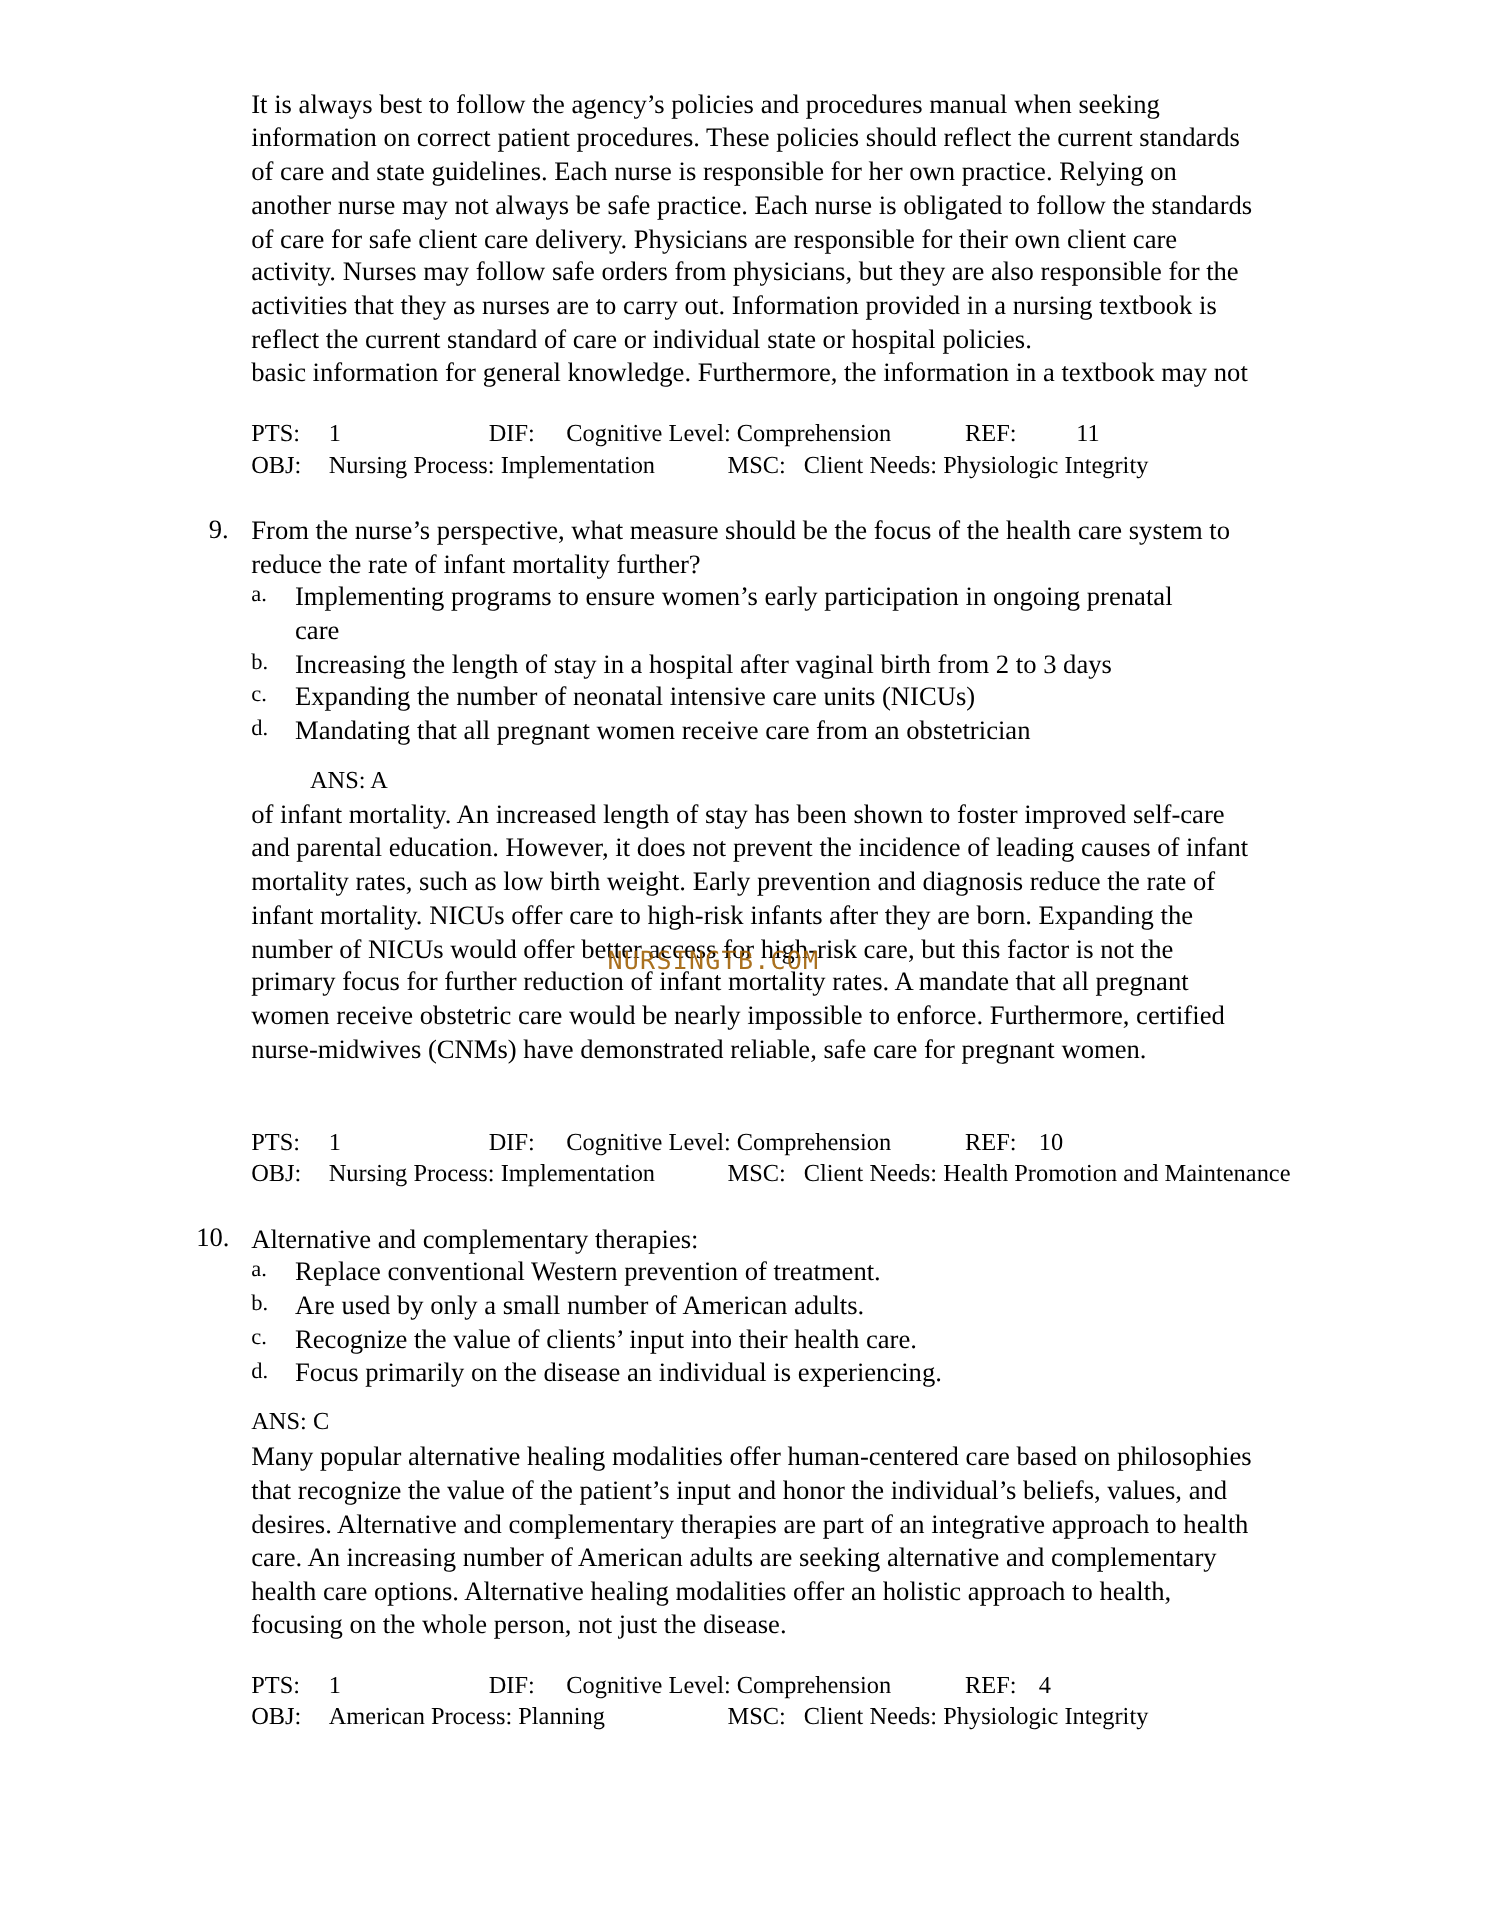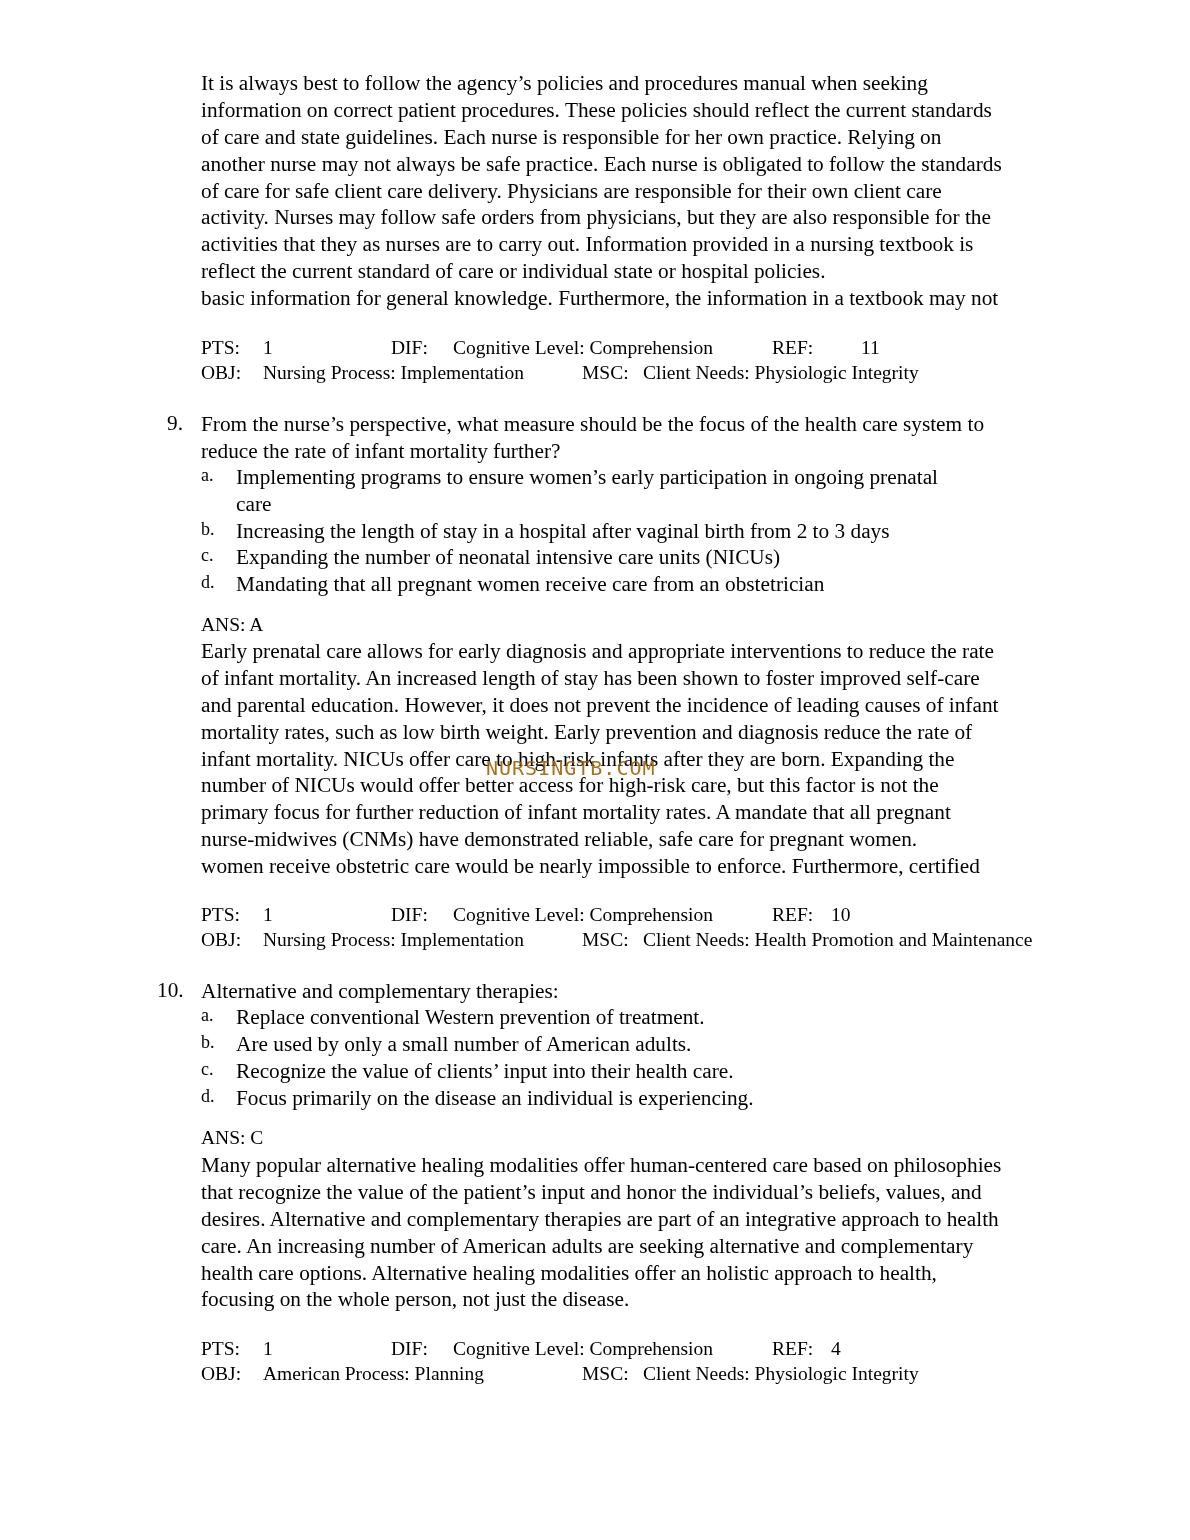--- a/index.html
+++ b/index.html
@@ -78,31 +78,30 @@
   </div>
   <div class="opt" style="top:544px;">
     <span class="letter">c.</span>
     <span class="otext">Expanding the number of neonatal intensive care units (NICUs)</span>
   </div>
   <div class="opt" style="top:571px;">
     <span class="letter">d.</span>
     <span class="otext">Mandating that all pregnant women receive care from an obstetrician</span>
   </div>
 
-  <span class="ans" style="top:614px;">ANS: A</span>
+  <span class="ans" style="top:614px;margin-left:47px;">ANS: A</span>
   <div class="para" style="top:638px;">
-    <span class="ln">Early prenatal care allows for early diagnosis and appropriate interventions to reduce the rate</span>
     <span class="ln">of infant mortality. An increased length of stay has been shown to foster improved self-care</span>
     <span class="ln">and parental education. However, it does not prevent the incidence of leading causes of infant</span>
     <span class="ln">mortality rates, such as low birth weight. Early prevention and diagnosis reduce the rate of</span>
     <span class="ln">infant mortality. NICUs offer care to high-risk infants after they are born. Expanding the</span>
     <span class="ln">number of NICUs would offer better access for high-risk care, but this factor is not the</span>
     <span class="ln">primary focus for further reduction of infant mortality rates. A mandate that all pregnant</span>
+    <span class="ln">women receive obstetric care would be nearly impossible to enforce. Furthermore, certified</span>
     <span class="ln">nurse-midwives (CNMs) have demonstrated reliable, safe care for pregnant women.</span>
-    <span class="ln">women receive obstetric care would be nearly impossible to enforce. Furthermore, certified</span>
   </div>
 
   <div class="meta" style="top:903px;">
     <div class="row">
       <span style="left:0">PTS:</span>
       <span style="left:62px">1</span>
       <span style="left:190px">DIF:</span>
       <span style="left:252px">Cognitive Level: Comprehension</span>
       <span style="left:571px">REF:</span>
       <span style="left:630px">10</span>

